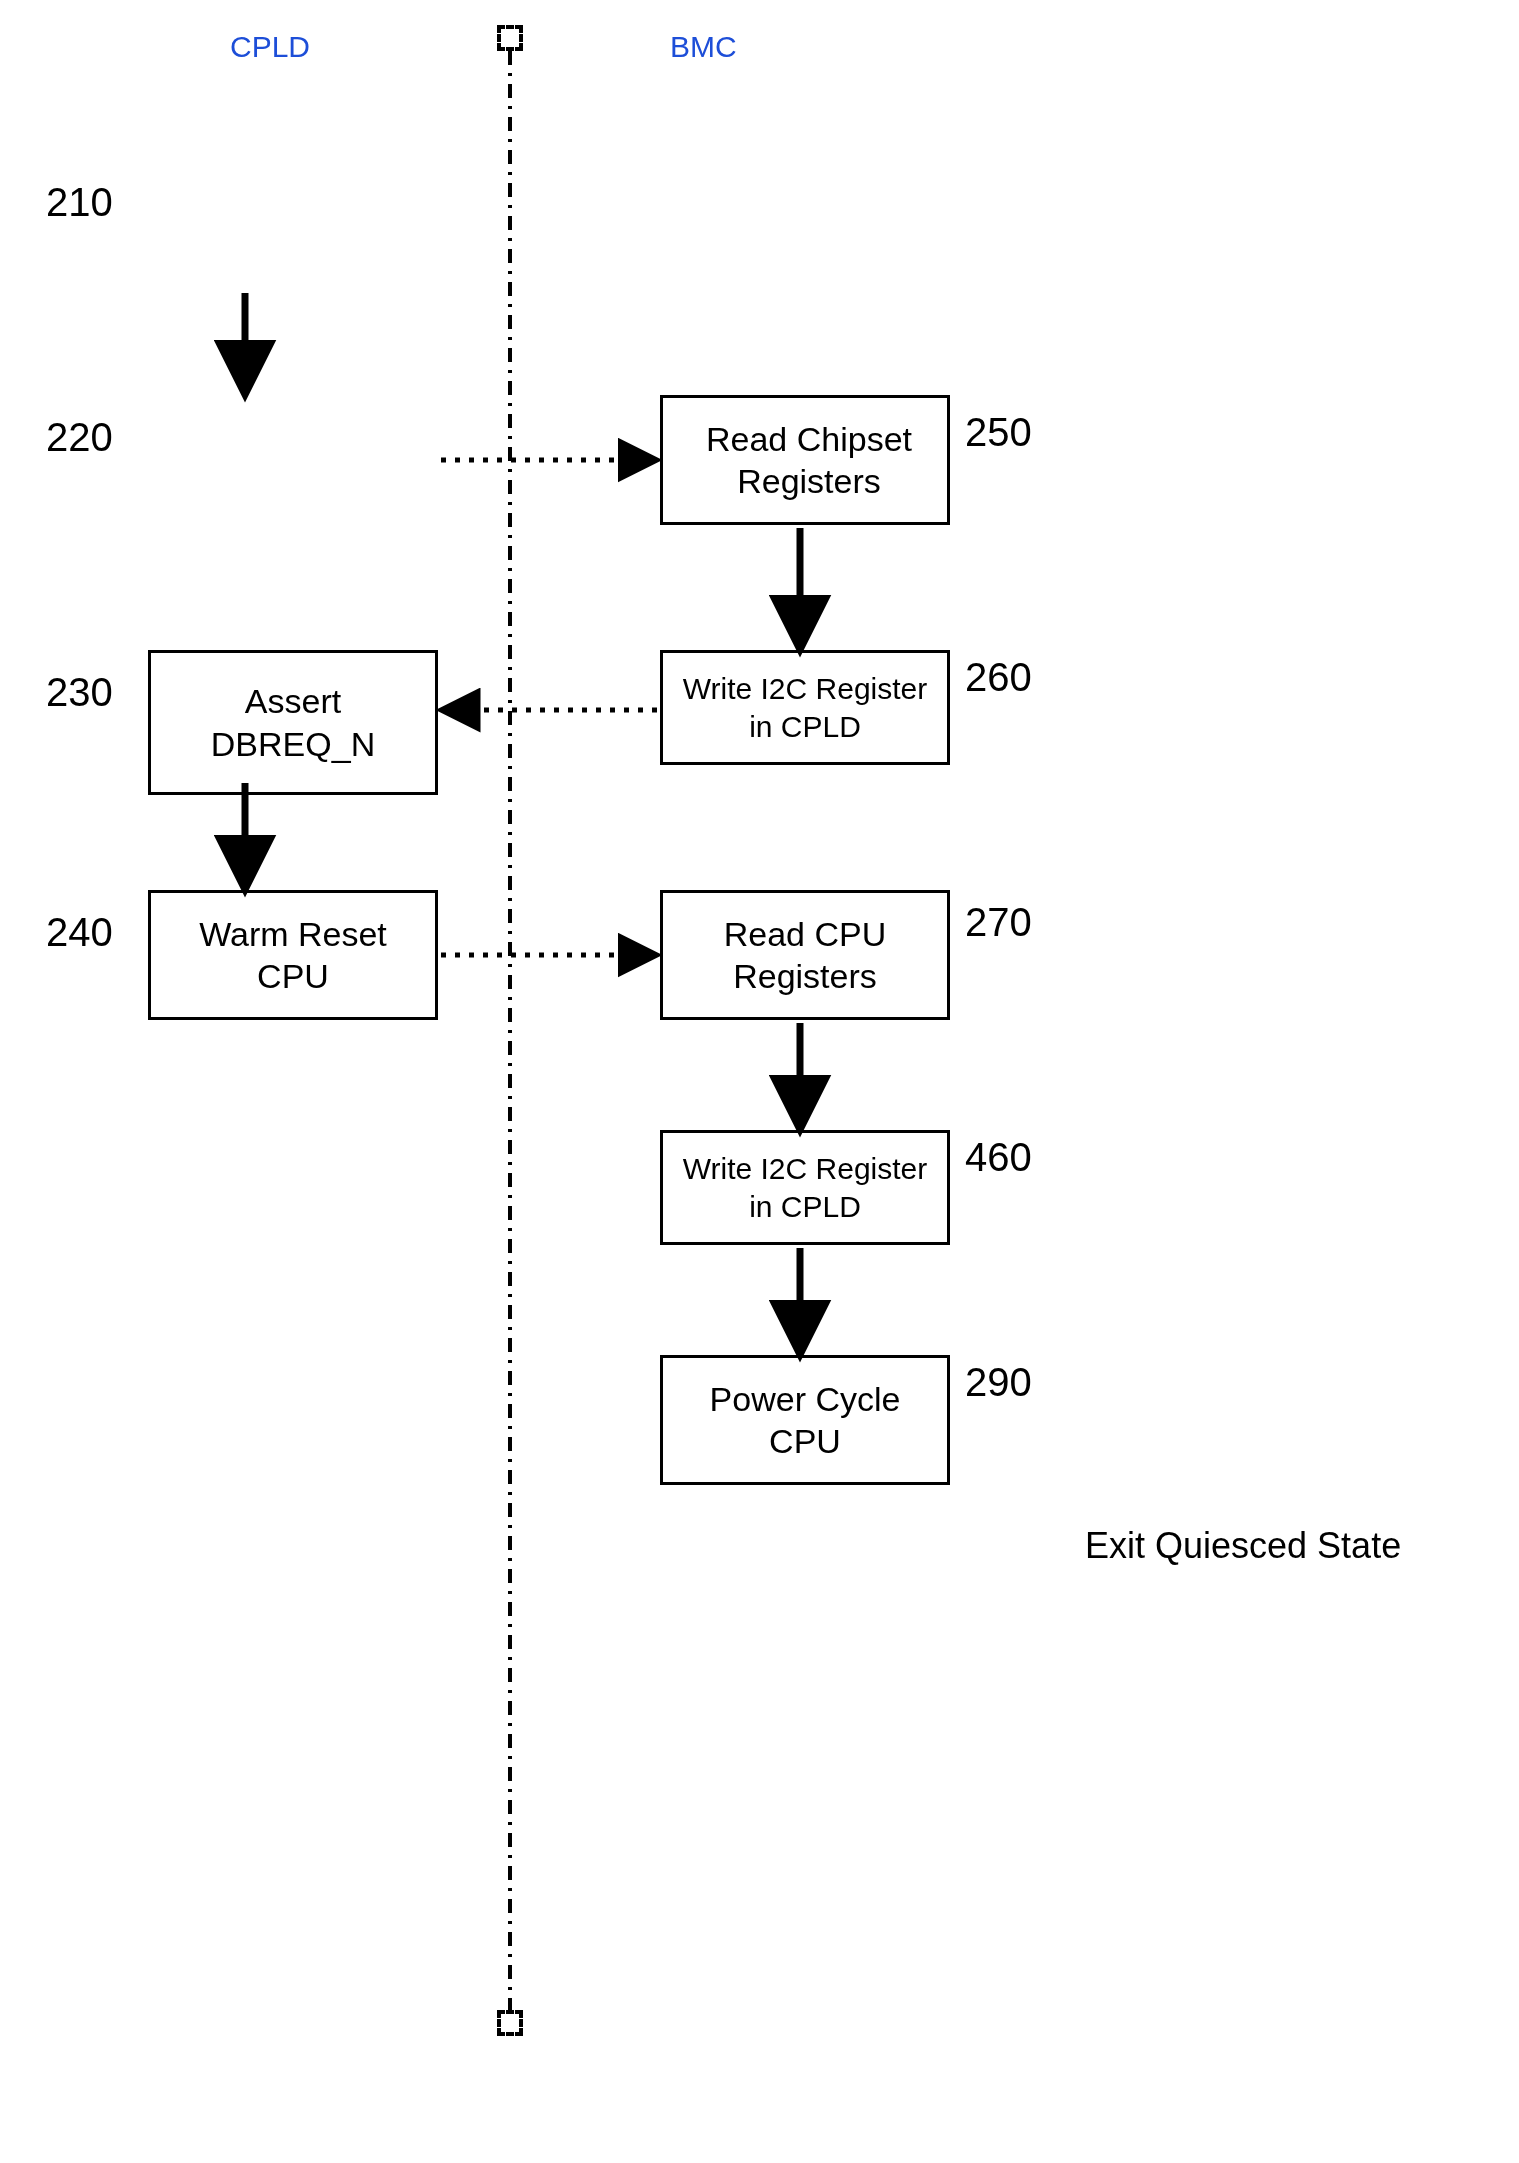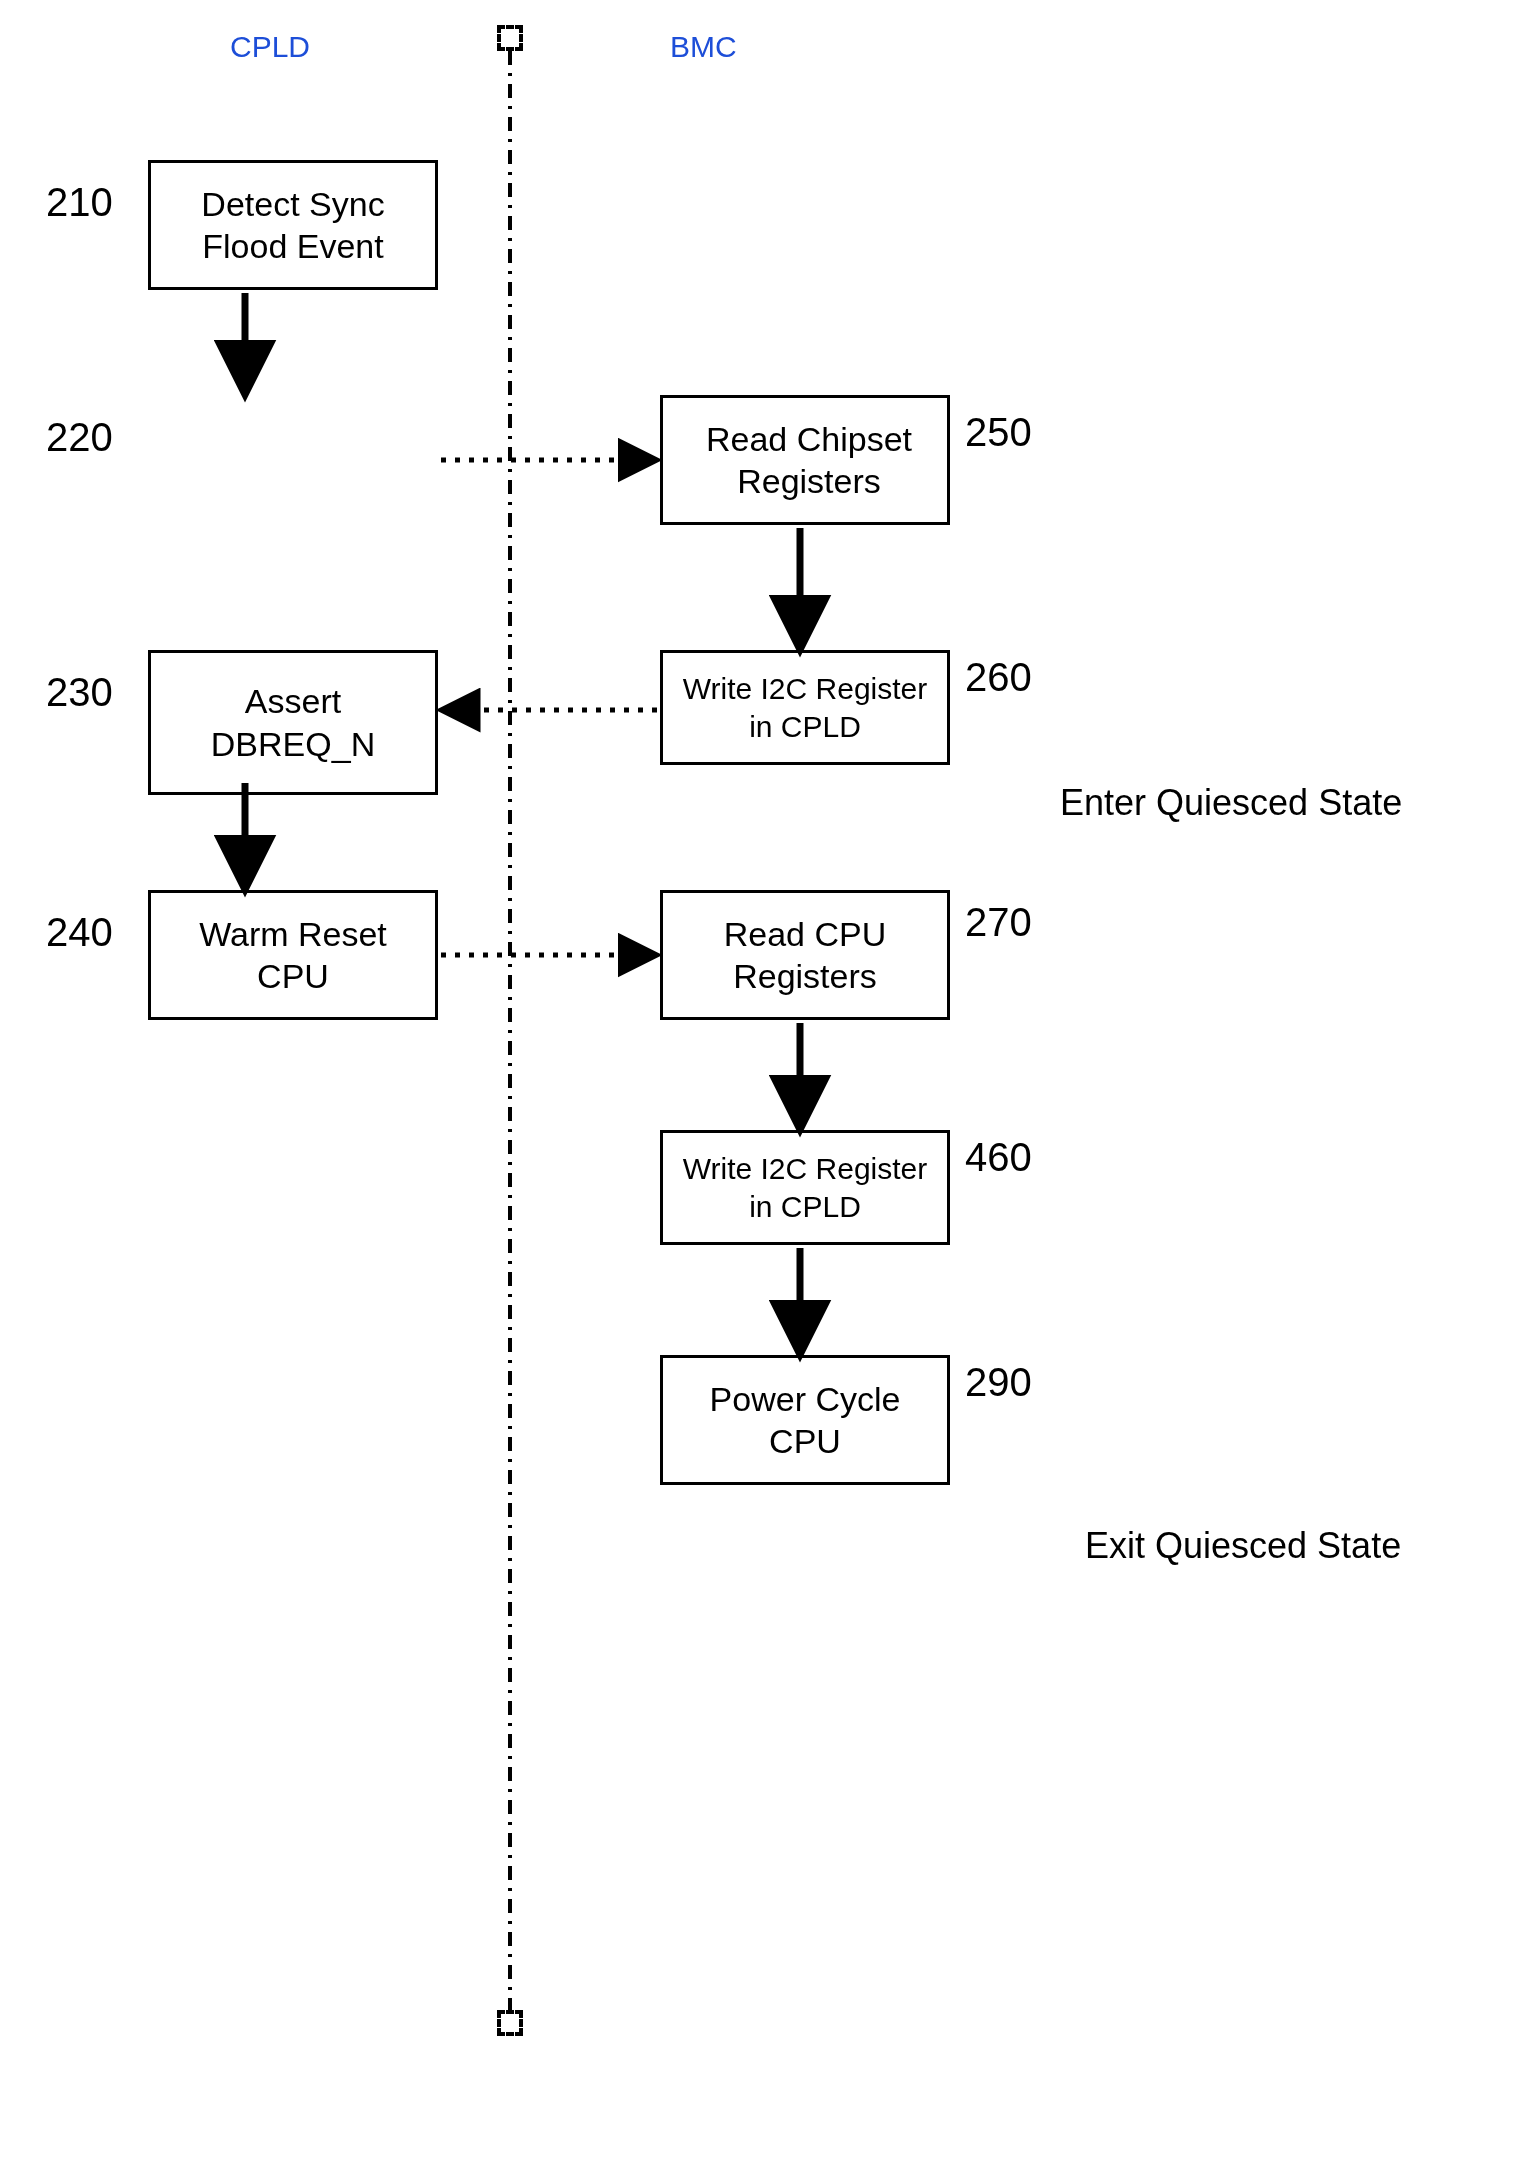--- a/index.html
+++ b/index.html
@@ -60,24 +60,20 @@
   }
 </style>
 </head>
 <body>
 
 <div class="canvas">
 
   <div class="header" style="left:230px; top:30px;">CPLD</div>
   <div class="header" style="left:670px; top:30px;">BMC</div>
 
-  <div class="box" style="left:148px; top:160px; width:290px; height:130px;">
-    <span style="white-space:pre-line;">Detect Sync
-Flood Event</span>
-  </div>
   <div class="label" style="left:46px; top:180px;">210</div>
 
   <div class="label" style="left:46px; top:415px;">220</div>
 
   <div class="box" style="left:148px; top:650px; width:290px; height:145px;">
     <span style="white-space:pre-line;">Assert
 DBREQ_N</span>
   </div>
   <div class="label" style="left:46px; top:670px;">230</div>
 
@@ -110,21 +106,20 @@
 in CPLD</span>
   </div>
   <div class="label" style="left:965px; top:1135px;">460</div>
 
   <div class="box" style="left:660px; top:1355px; width:290px; height:130px;">
     <span style="white-space:pre-line;">Power Cycle
 CPU</span>
   </div>
   <div class="label" style="left:965px; top:1360px;">290</div>
 
-  <div class="label small" style="left:1060px; top:782px;">Enter Quiesced State</div>
   <div class="label small" style="left:1085px; top:1525px;">Exit Quiesced State</div>
 
   <div class="end-marker" style="left:497px; top:25px;"></div>
   <div class="end-marker" style="left:497px; top:2010px;"></div>
 
   <svg class="overlay" viewBox="0 0 1519 2163">
     <defs>
       <marker id="arrow" viewBox="0 0 12 12" refX="10" refY="6" markerWidth="9" markerHeight="9" orient="auto-start-reverse">
         <path d="M0,0 L12,6 L0,12 Z" fill="#000"></path>
       </marker>

